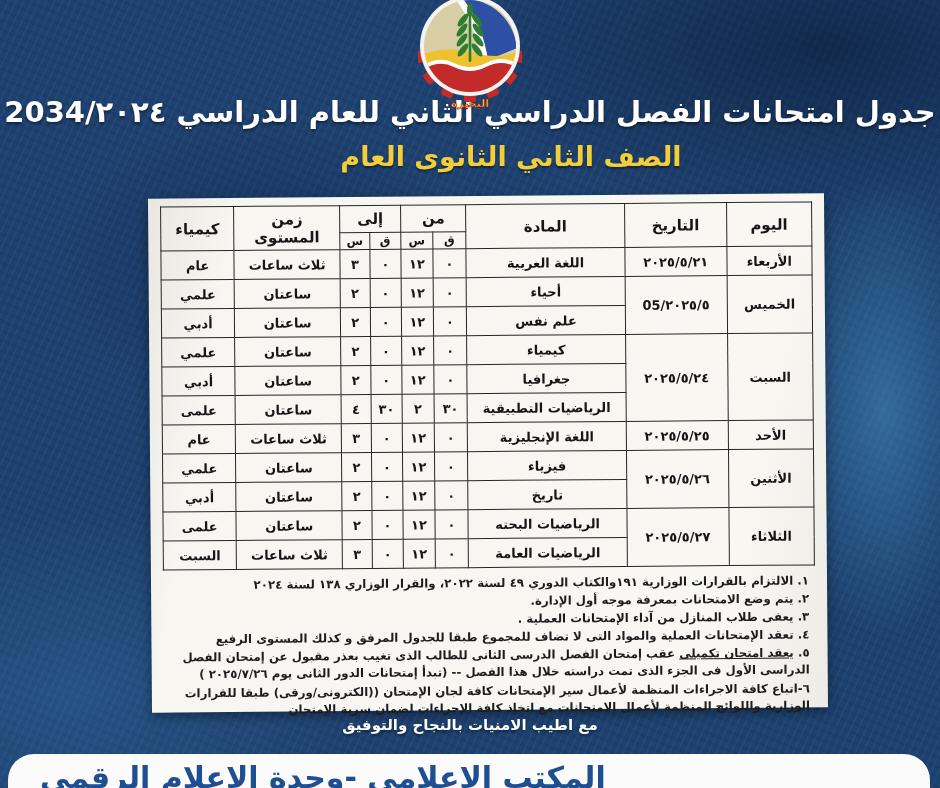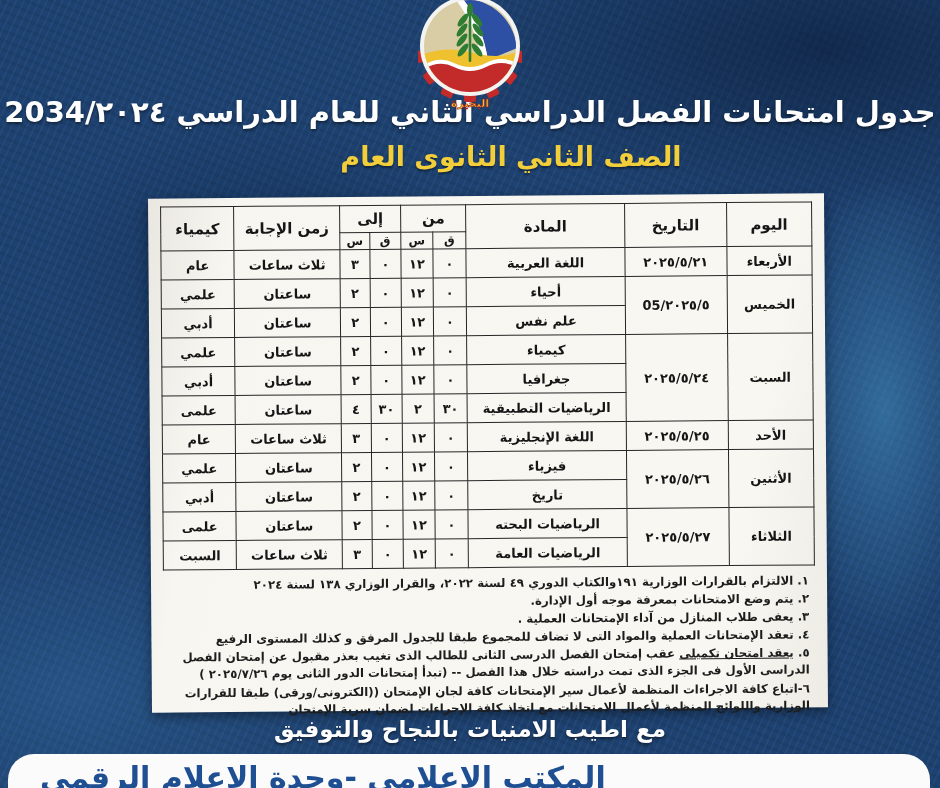--- a/index.html
+++ b/index.html
@@ -32,21 +32,21 @@
   table.exam thead tr.sub th{font-size:12px;height:16px;}
   table.exam tbody td{font-size:13px;height:28px;}
   td.subject{font-size:13px;}
   td.daycell{font-size:14px;}
   td.datecell{font-size:13px;letter-spacing:.5px;}
   .notes{margin:7px 6px 0 2px;padding:0;list-style:none;direction:rtl;text-align:right;
          font-size:11.8px;font-weight:bold;color:#1d1d1d;line-height:1.45;}
   .notes li{margin-bottom:1px;}
   .note-lead{text-decoration:underline;text-align:right;}
   .wishes{position:absolute;top:716px;width:100%;text-align:center;color:#ffffff;
-          font-size:23px;font-weight:bold;text-shadow:0 2px 3px rgba(0,0,0,.45);z-index:2;}
+          font-size:15px;font-weight:bold;text-shadow:0 2px 3px rgba(0,0,0,.45);z-index:2;}
   .bottom-bar{position:absolute;left:8px;top:754px;width:922px;height:44px;
               background:#fbfbfb;border-radius:26px 26px 0 0;z-index:2;}
   .bottom-bar span{display:block;padding:6px 0 0 32px;color:#1d4f92;
                    font-size:30px;font-weight:bold;text-align:left;direction:rtl;}
 </style>
 </head>
 <body>
 
 <div class="page">
   <div class="bg"></div>
@@ -106,21 +106,21 @@
         <col style="width:104px">
           <col style="width:72px">
       </colgroup>
       <thead>
         <tr>
           <th rowspan="2">اليوم</th>
           <th rowspan="2">التاريخ</th>
           <th rowspan="2">المادة</th>
           <th colspan="2">من</th>
           <th colspan="2">إلى</th>
-          <th rowspan="2">زمن الإجابة</th>
+          <th rowspan="2">زمن المستوى</th>
           <th rowspan="2">كيمياء</th>
         </tr>
         <tr class="sub">
           <th>ق</th>
           <th>س</th>
           <th>ق</th>
           <th>س</th>
         </tr>
       </thead>
       <tbody>

